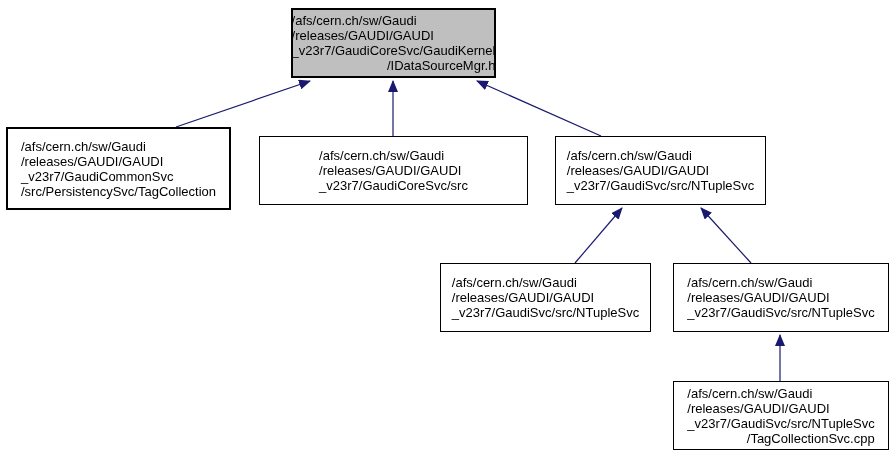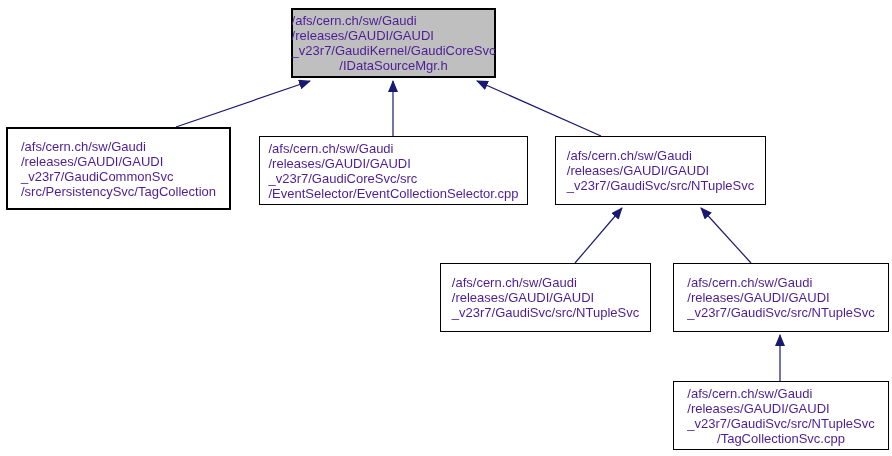--- a/index.html
+++ b/index.html
@@ -38,28 +38,28 @@
     background: #bfbfbf;
     border-width: 2px;
   }
   .node.bold {
     border-width: 2px;
   }
   .lbl {
     display: inline-block;
     font-size: 13px;
     line-height: 15px;
-    color: #4c1d95;
+    color: #000000;
   }
   .lbl div {
     text-align: left;
     white-space: nowrap;
   }
   .lbl div:last-child {
-    text-align: center;
+    text-align: right;
   }
 </style>
 </head>
 <body>
 
 <div id="canvas">
 
   <svg id="edges" xmlns="http://www.w3.org/2000/svg" width="892" height="456" viewBox="0 0 892 456">
     <defs>
       <marker id="arrow" viewBox="0 0 12 10" refX="11" refY="5" markerWidth="12" markerHeight="10" orient="auto" markerUnits="userSpaceOnUse">
@@ -71,40 +71,39 @@
     <line x1="601" y1="136" x2="477" y2="81" stroke-width="1.2" marker-end="url(#arrow)" stroke="#191970"></line>
     <line x1="575" y1="263" x2="622" y2="208" stroke-width="1.2" marker-end="url(#arrow)" stroke="#191970"></line>
     <line x1="751" y1="263" x2="701" y2="208" stroke-width="1.2" marker-end="url(#arrow)" stroke="#191970"></line>
     <line x1="780" y1="381" x2="780" y2="335" stroke-width="1.2" marker-end="url(#arrow)" stroke="#191970"></line>
   </svg>
 
   <div class="node current" style="left:291px; top:8px; width:205px; height:70px;">
     <div class="lbl">
       <div>/afs/cern.ch/sw/Gaudi</div>
       <div>/releases/GAUDI/GAUDI</div>
-      <div>_v23r7/GaudiKernel/GaudiCoreSvc</div>
+      <div>_v23r7/GaudiCoreSvc/GaudiKernel</div>
       <div>/IDataSourceMgr.h</div>
     </div>
   </div>
 
   <div class="node bold" style="left:6px; top:127px; width:225px; height:83px;">
     <div class="lbl">
       <div>/afs/cern.ch/sw/Gaudi</div>
       <div>/releases/GAUDI/GAUDI</div>
       <div>_v23r7/GaudiCommonSvc</div>
       <div>/src/PersistencySvc/TagCollection</div>
     </div>
   </div>
 
   <div class="node" style="left:259px; top:136px; width:269px; height:69px;">
     <div class="lbl">
       <div>/afs/cern.ch/sw/Gaudi</div>
       <div>/releases/GAUDI/GAUDI</div>
       <div>_v23r7/GaudiCoreSvc/src</div>
-      <div>/EventSelector/EventCollectionSelector.cpp</div>
     </div>
   </div>
 
   <div class="node" style="left:555px; top:136px; width:211px; height:69px;">
     <div class="lbl">
       <div>/afs/cern.ch/sw/Gaudi</div>
       <div>/releases/GAUDI/GAUDI</div>
       <div>_v23r7/GaudiSvc/src/NTupleSvc</div>
     </div>
   </div>

